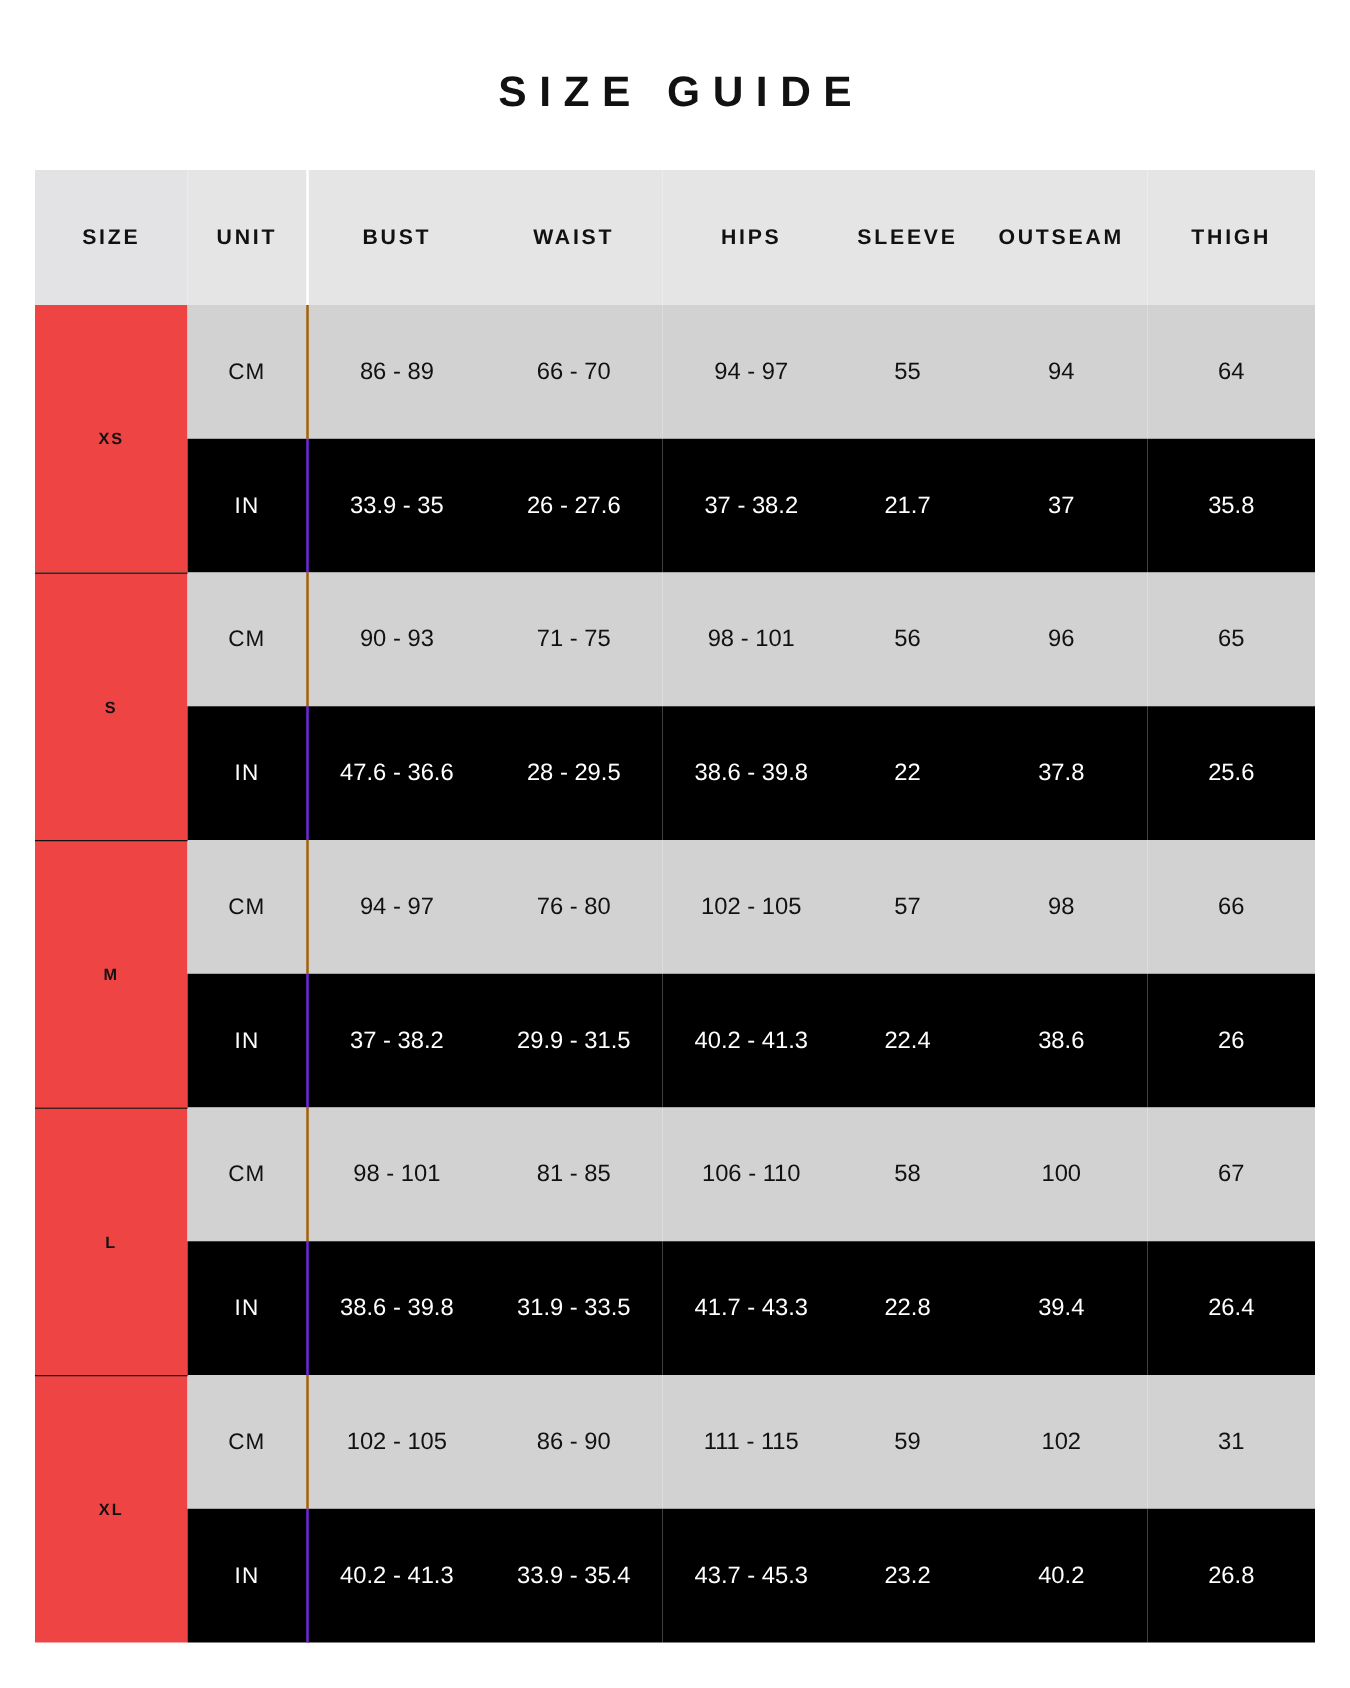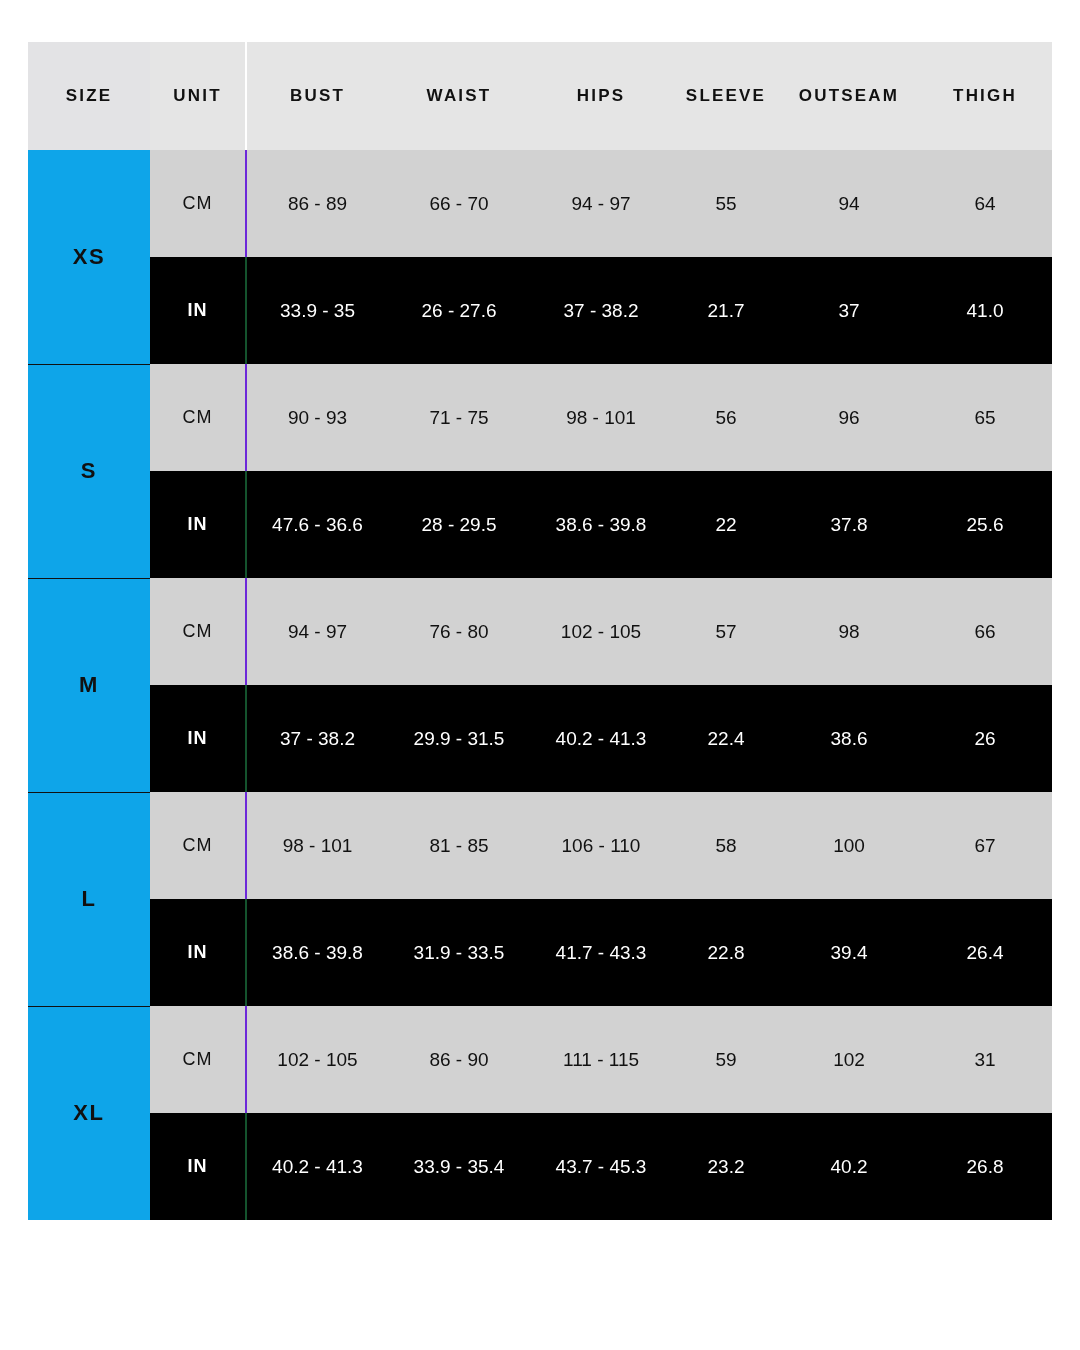--- a/index.html
+++ b/index.html
@@ -73,22 +73,22 @@
   tbody tr {
     height: 107px;
   }
   td {
     text-align: center;
     vertical-align: middle;
     font-size: 19px;
     font-weight: 400;
   }
   td.size-cell {
-    background: #0ea5e9;
-    font-size: 22px;
+    background: #ef4444;
+    font-size: 13px;
     font-weight: 700;
     letter-spacing: 1.6px;
     color: #111111;
     border-bottom: 1px solid #111111;
   }
   tbody tr.last-group td.size-cell {
     border-bottom: none;
   }
   tr.cm-row td.data, tr.cm-row td.unit {
     background: #d2d2d2;
@@ -97,35 +97,35 @@
   tr.in-row td.data, tr.in-row td.unit {
     background: #000000;
     color: #ffffff;
   }
   td.unit {
     font-size: 18px;
     letter-spacing: 1px;
   }
   
   td.unit {
+    border-right: 2px solid #a16207;
+  }
+  tr.in-row td.unit {
     border-right: 2px solid #6d28d9;
-  }
-  tr.in-row td.unit {
-    border-right: 2px solid #14532d;
-    font-weight: bold;
   }
   thead th.col-unit {
     border-right: 2px solid #ffffff;
   }
 </style>
 </head>
 <body>
 
 <div class="page">
 
+  <div class="title">SIZE GUIDE</div>
 
   <div class="table-wrap">
     <table class="size-table">
       <colgroup>
         <col class="c-size">
         <col class="c-unit">
         <col class="c-bust">
         <col class="c-waist">
         <col class="c-hips">
         <col class="c-sleeve">
@@ -156,21 +156,21 @@
           <td class="data">94</td>
           <td class="data">64</td>
         </tr>
         <tr class="in-row">
           <td class="unit">IN</td>
           <td class="data">33.9 - 35</td>
           <td class="data">26 - 27.6</td>
           <td class="data">37 - 38.2</td>
           <td class="data">21.7</td>
           <td class="data">37</td>
-          <td class="data">41.0</td>
+          <td class="data">35.8</td>
         </tr>
 
         <tr class="cm-row">
           <td class="size-cell" rowspan="2">S</td>
           <td class="unit">CM</td>
           <td class="data">90 - 93</td>
           <td class="data">71 - 75</td>
           <td class="data">98 - 101</td>
           <td class="data">56</td>
           <td class="data">96</td>

